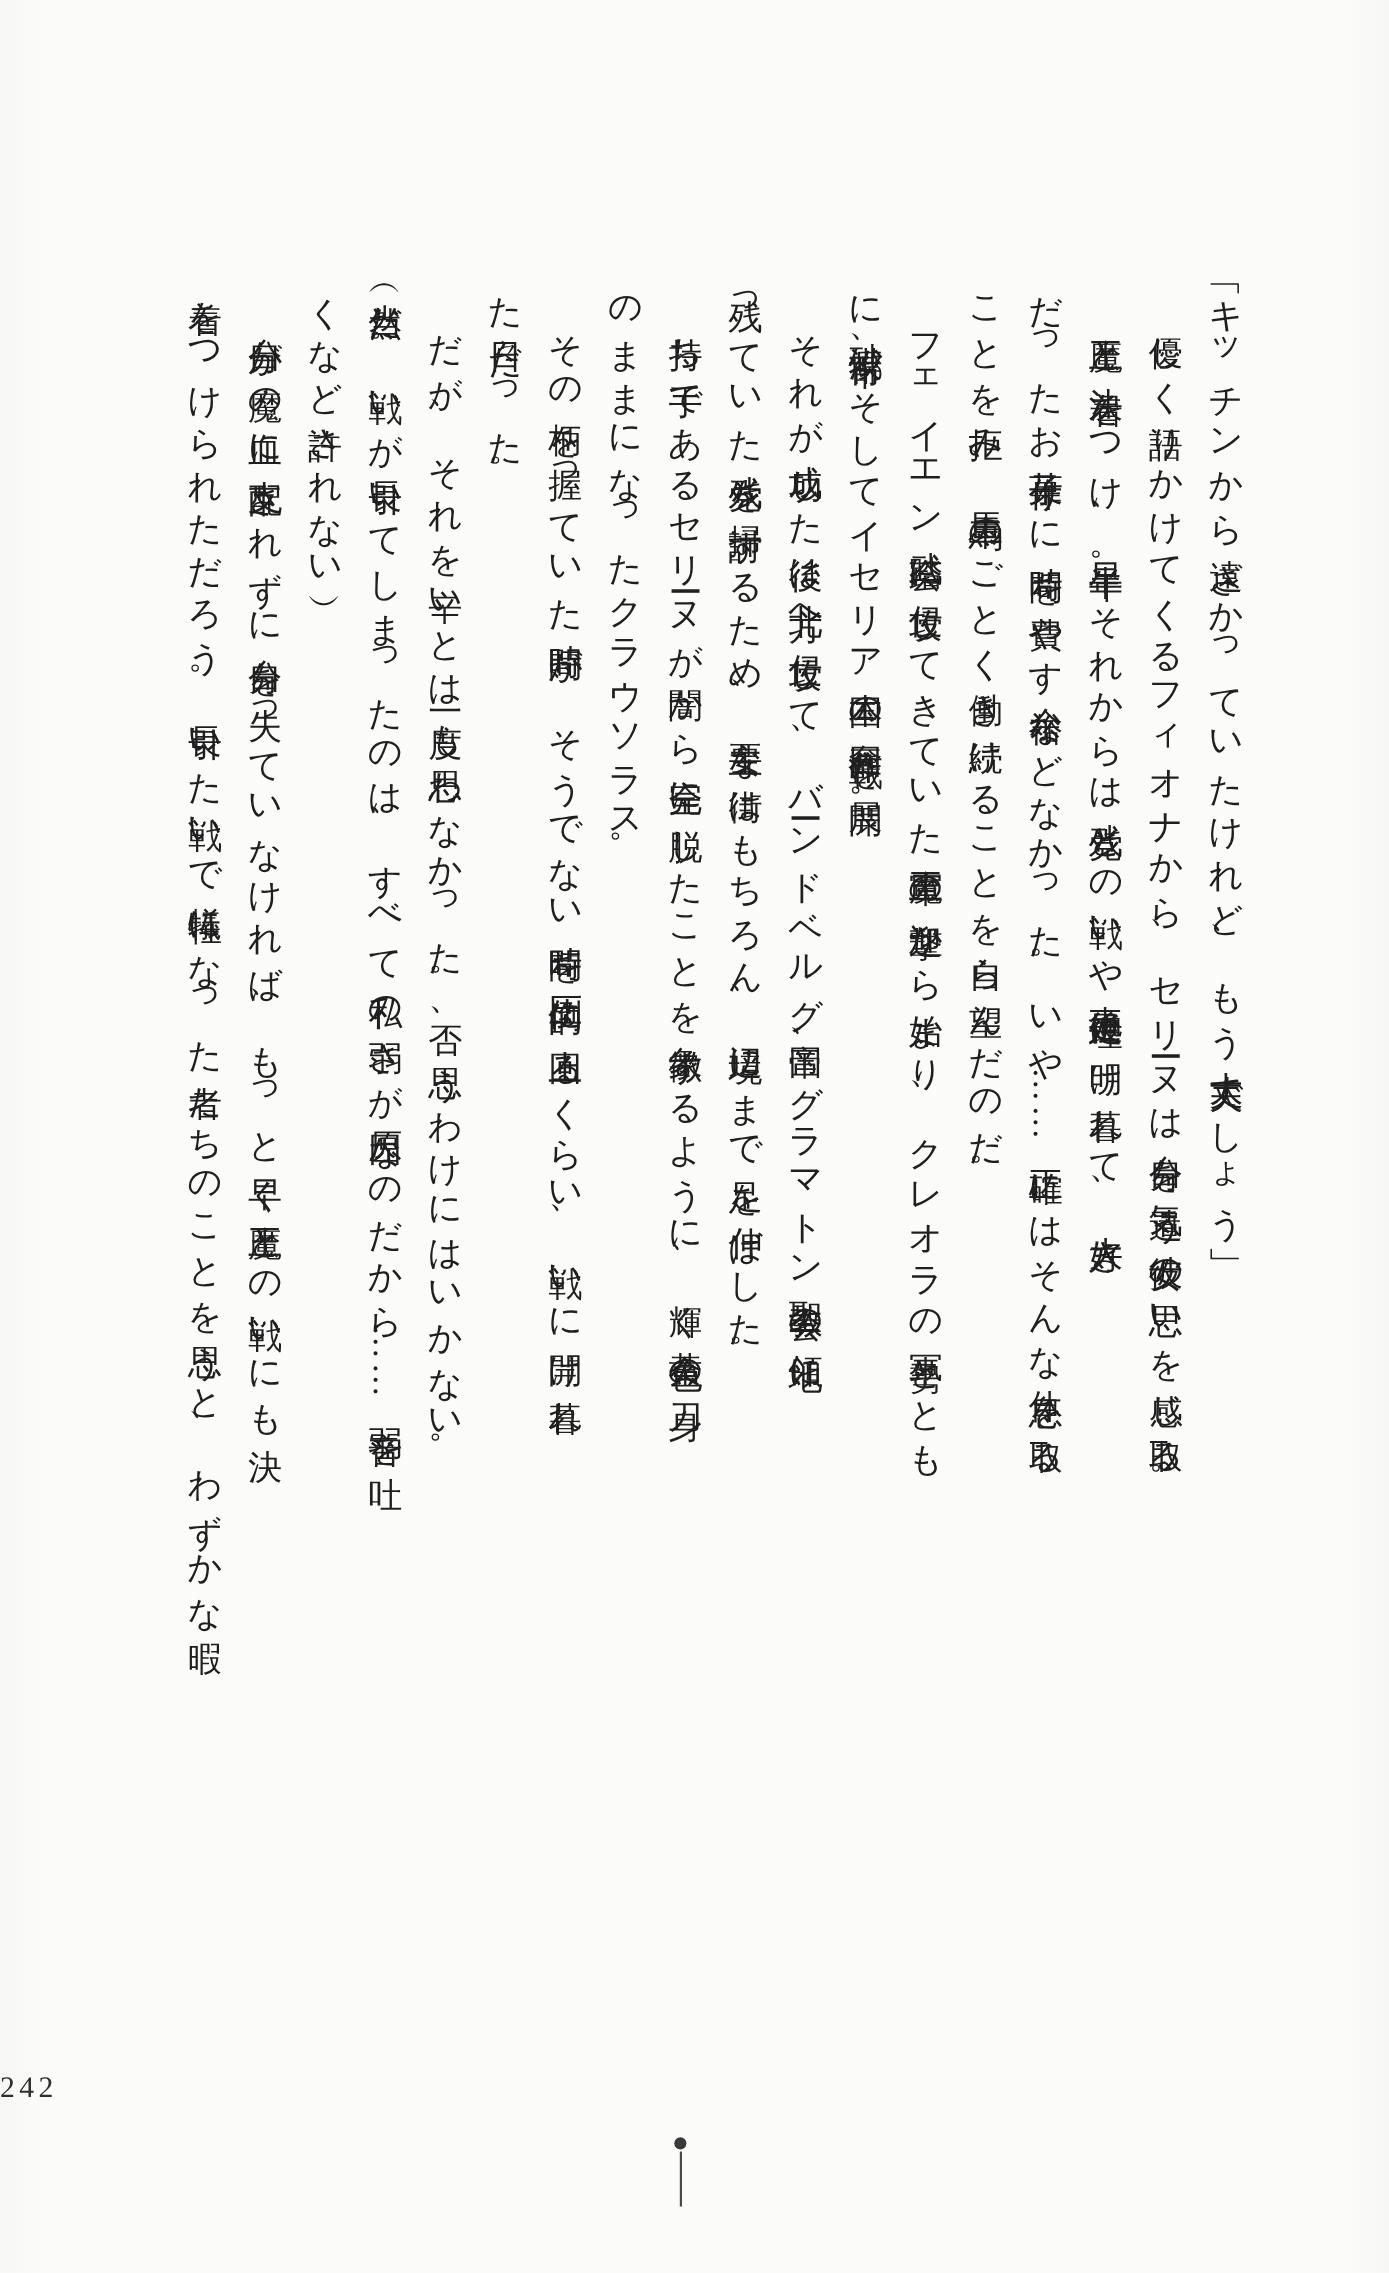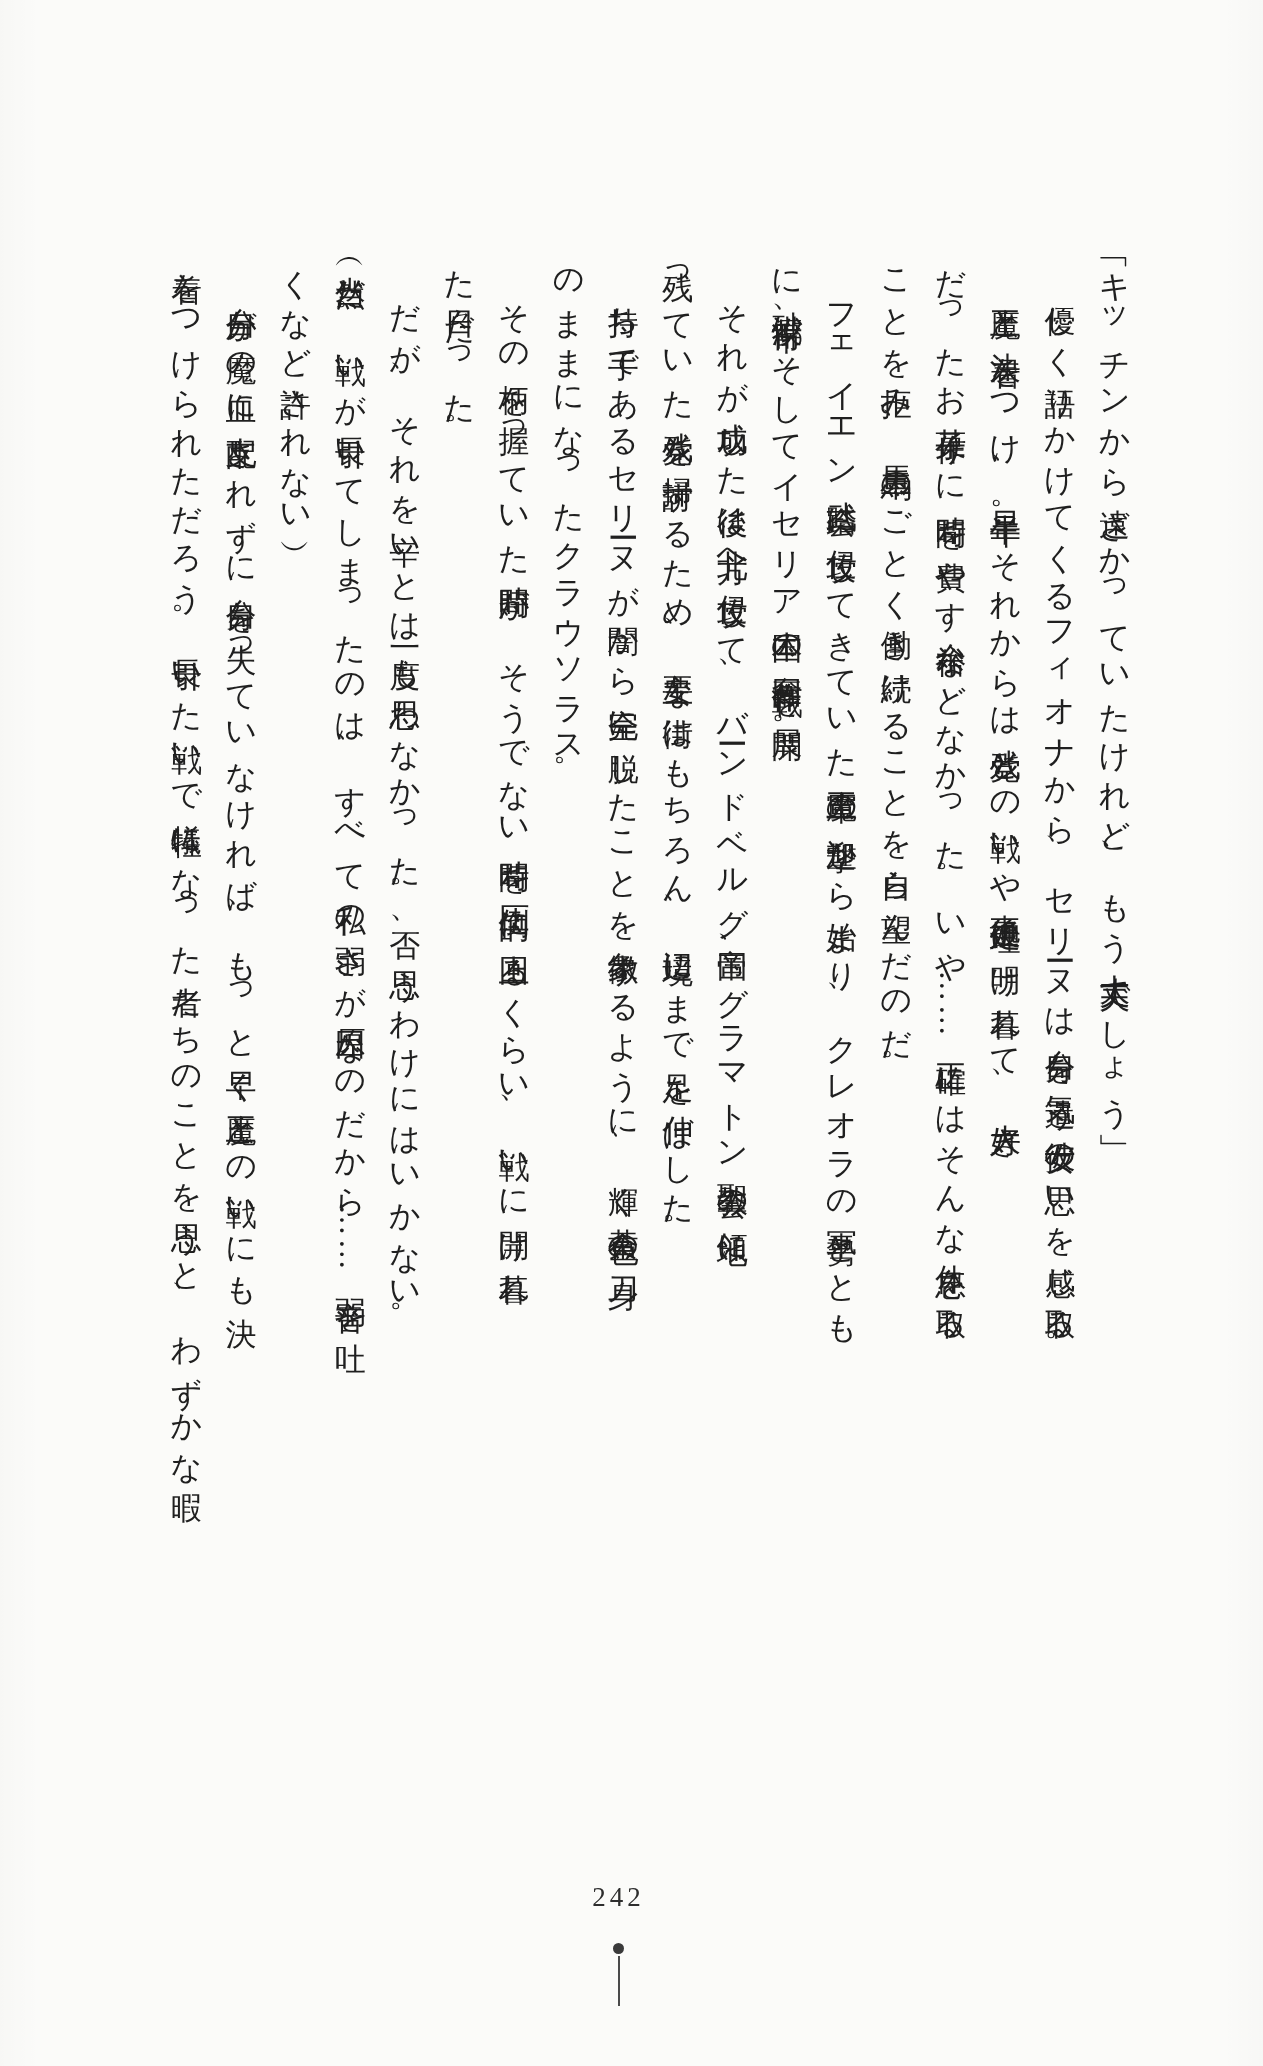--- a/index.html
+++ b/index.html
@@ -40,21 +40,20 @@
   .text-column {
     display: block;
     height: 1390px;
     overflow: hidden;
   }
   .folio {
     position: absolute;
     left: 0;
     right: 26px;               
     top: 1882px;
-    text-align: center;
     color: #2e2e2e;
   }
   .folio .num {
     font-size: 27px;
     letter-spacing: 4px;
     font-family: "Liberation Serif", "DejaVu Serif", serif;
   }
   .ornament {
     position: absolute;
     left: 0;

